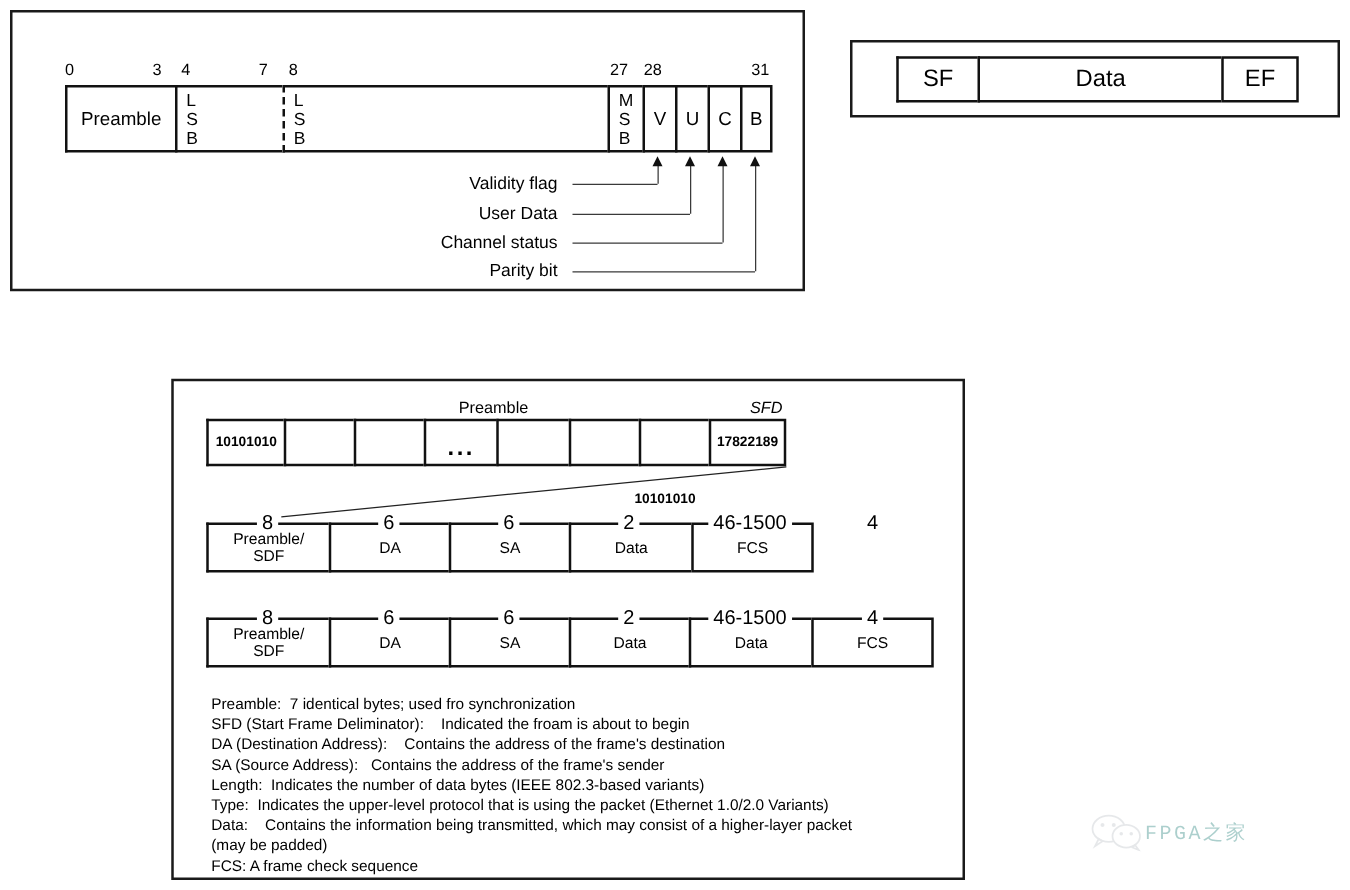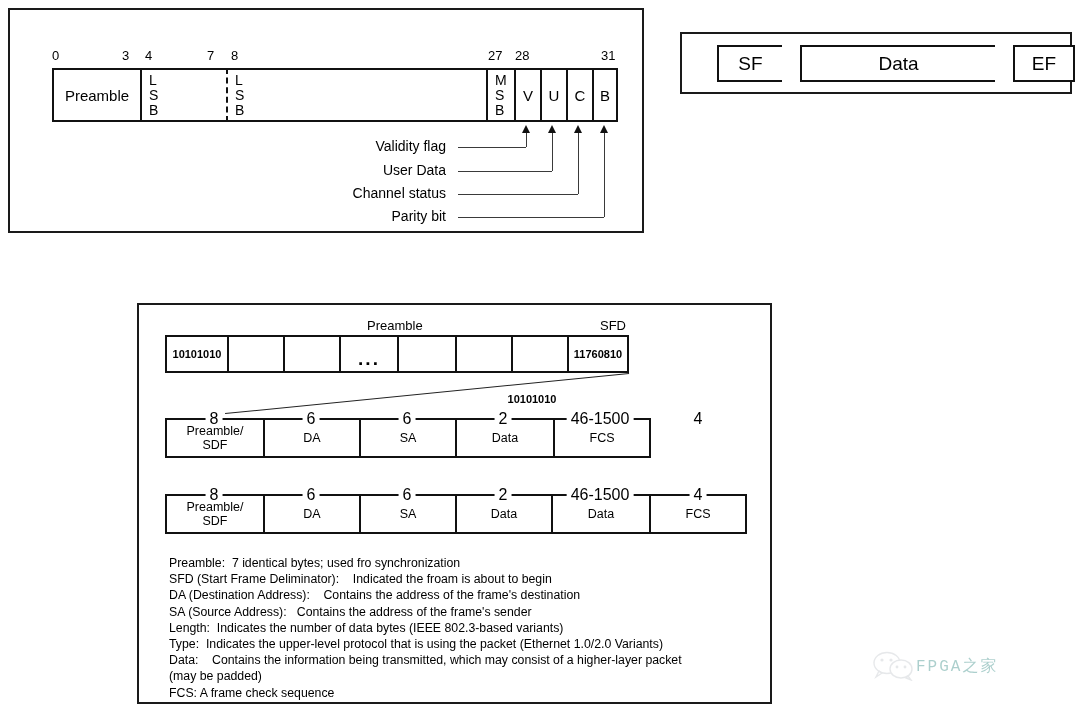--- a/index.html
+++ b/index.html
@@ -26,21 +26,21 @@
 
   
   .leader-label{position:absolute;font-size:14px;text-align:right;white-space:nowrap;}
   .lead-h{position:absolute;height:0;border-top:1.6px solid #3a3a3a;}
   .lead-v{position:absolute;width:0;border-left:1.6px solid #3a3a3a;}
   .arrow-up{position:absolute;width:0;height:0;border-left:4.5px solid transparent;
             border-right:4.5px solid transparent;border-bottom:8px solid #111;}
 
   
   #fig2{left:680px;top:32px;width:392px;height:62px;}
-  .sfrow{position:absolute;left:35px;top:11px;height:37px;display:flex;gap:18px;}
+  .sfrow{position:absolute;left:35px;top:11px;height:37px;display:flex;}
   .sfcell{border:2px solid #111;border-right-width:0;box-sizing:border-box;
           display:flex;align-items:center;justify-content:center;font-size:19px;background:#fff;}
   .sfcell:last-child{border-right-width:2px;}
 
   
   #fig3{left:137px;top:303px;width:635px;height:401px;}
 
   .pre-caption{position:absolute;font-size:13px;}
   .prerow{position:absolute;left:26px;top:30px;height:38px;display:flex;}
   .precell{border:2px solid #111;border-right-width:0;box-sizing:border-box;
@@ -151,21 +151,21 @@
       </div>
       <div class="sfcell" style="width: 62px;">
         <span>EF</span>
       </div>
     </div>
 </div>
 
 <div class="outer-box" id="fig3">
   <div id="fig3-captions">
       <div class="pre-caption" style="left: 228px; top: 13px;">Preamble</div>
-      <div class="pre-caption" style="left: 461px; top: 13px;">SFD</div>
+      <div class="pre-caption" style="left: 461px; top: 13px; font-style: italic;">SFD</div>
     </div>
   <div class="prerow" id="fig3-prerow">
       <div class="precell" style="width: 62px;">
         <span>10101010</span>
       </div>
       <div class="precell" style="width: 56px;">
         <span></span>
       </div>
       <div class="precell" style="width: 56px;">
         <span></span>
@@ -176,21 +176,21 @@
       <div class="precell" style="width: 58px;">
         <span></span>
       </div>
       <div class="precell" style="width: 56px;">
         <span></span>
       </div>
       <div class="precell" style="width: 56px;">
         <span></span>
       </div>
       <div class="precell" style="width: 62px;">
-        <span>11760810</span>
+        <span>17822189</span>
       </div>
     </div>
   <div class="diag" id="fig3-diag" style="left: 86px; top: 108px; width: 405.975px; transform: rotate(-5.65442deg);"></div>
   <div class="bitsnote" id="fig3-bitsnote" style="left: 393px; top: 88px;">10101010</div>
   <div id="fig3-rows">
       <div class="sizelabel" style="left: 75px; top: 114px;">8</div>
       <div class="sizelabel" style="left: 172px; top: 114px;">6</div>
       <div class="sizelabel" style="left: 268px; top: 114px;">6</div>
       <div class="sizelabel" style="left: 364px; top: 114px;">2</div>
       <div class="sizelabel" style="left: 461px; top: 114px;">46-1500</div>

